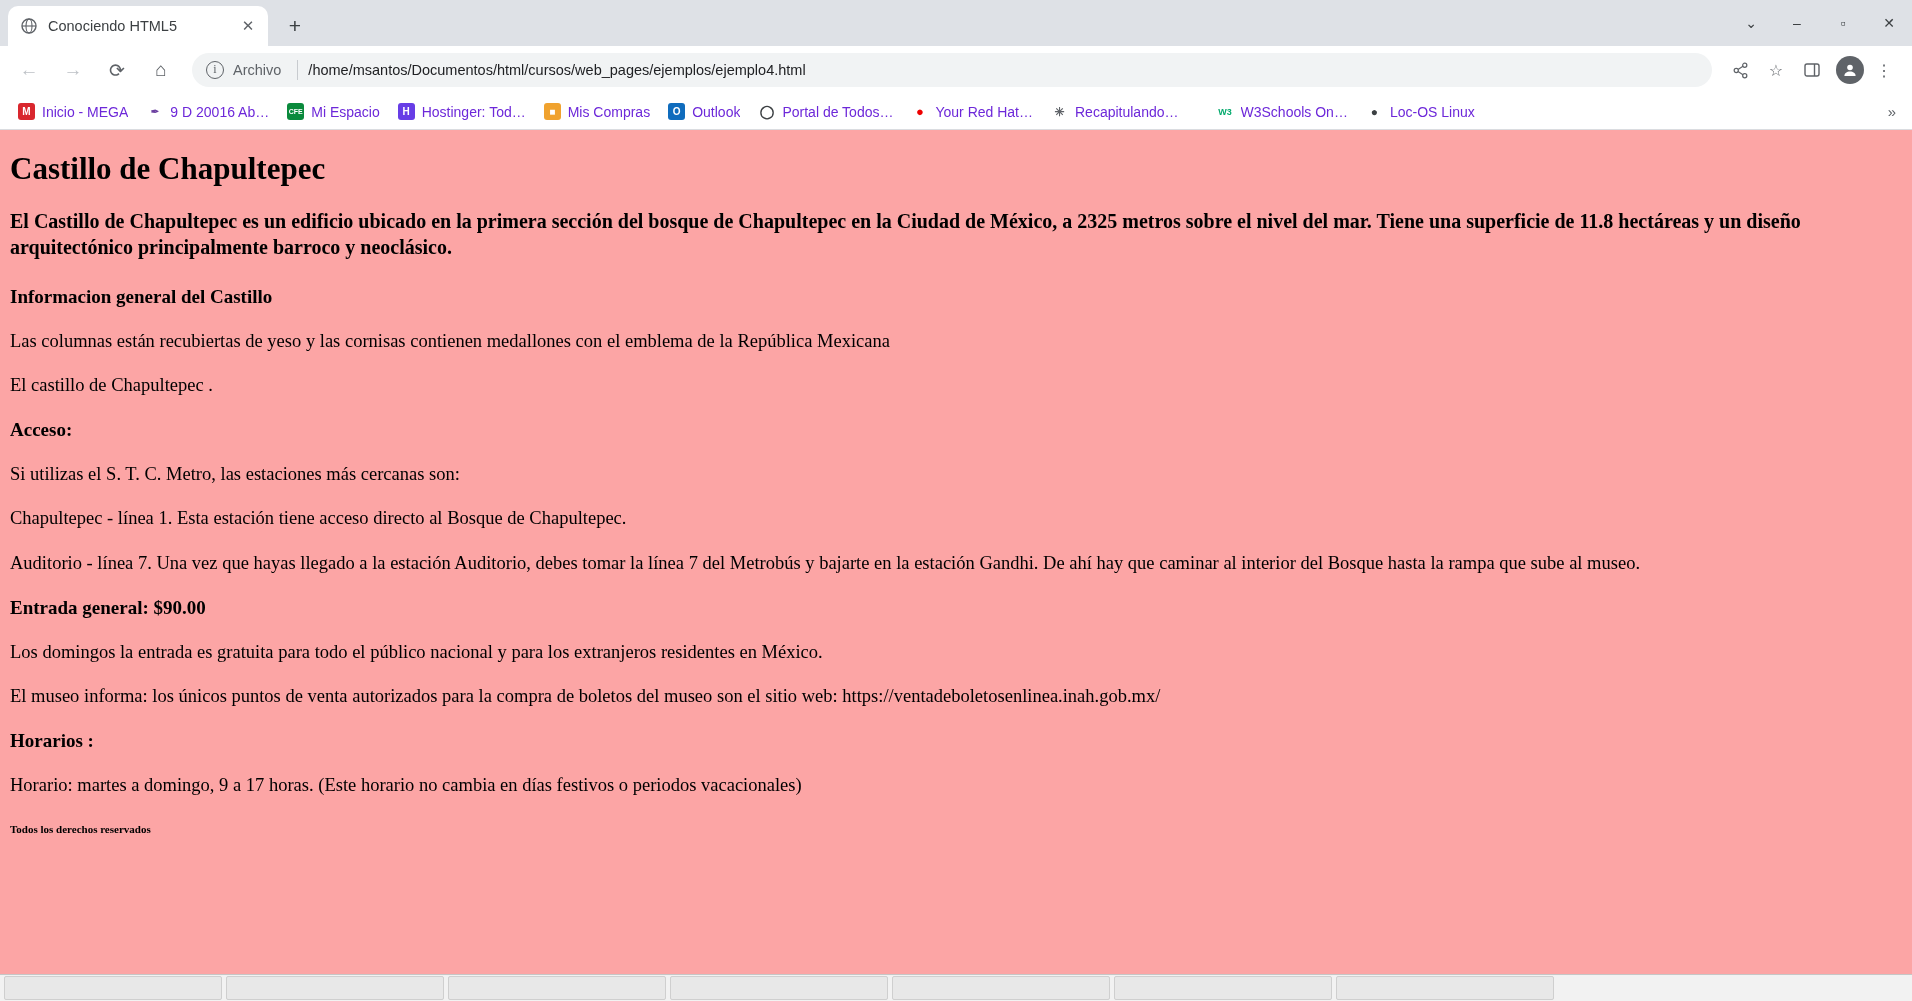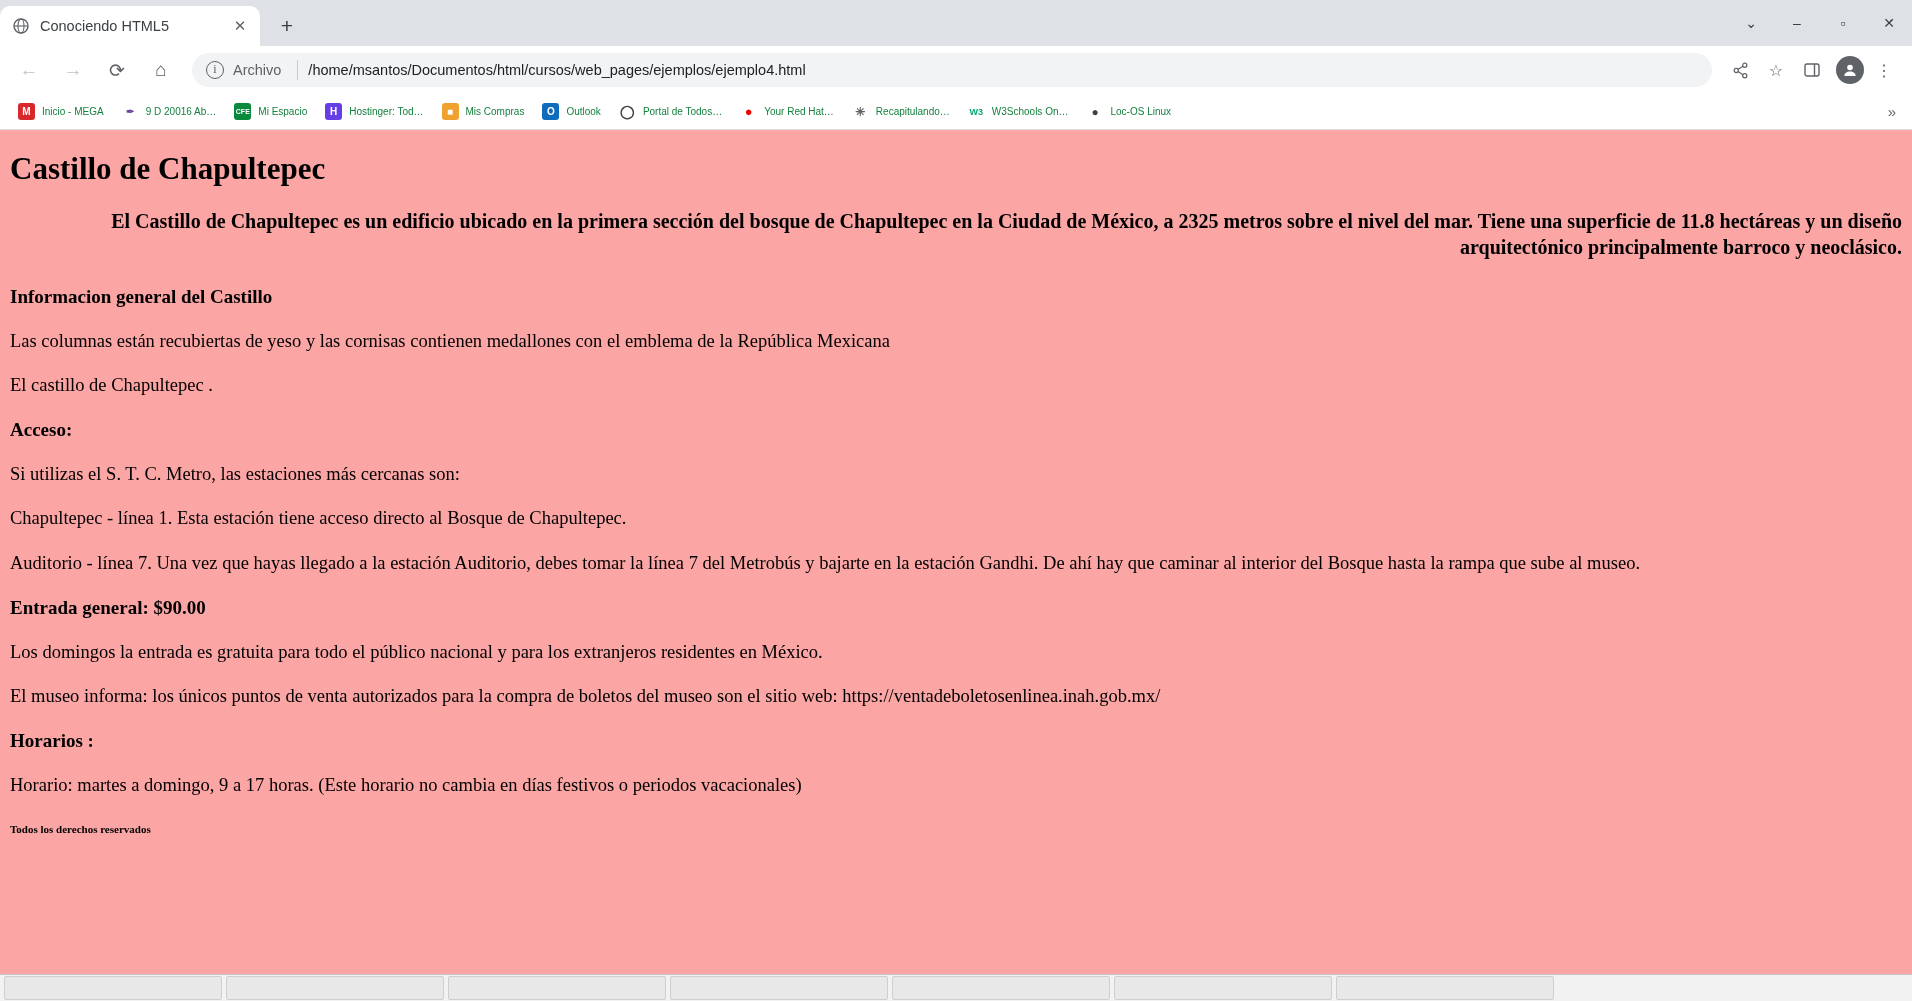--- a/index.html
+++ b/index.html
@@ -27,21 +27,21 @@
   
   .tabstrip {
     height: 46px;
     background: #dee1e6;
     display: flex;
     align-items: flex-end;
     padding: 0;
     position: relative;
   }
   .tab {
-    margin-left: 0;
+    margin-left: 8px;
     margin-bottom: 0;
     height: 40px;
     min-width: 260px;
     max-width: 300px;
     background: #ffffff;
     border-radius: 10px 10px 0 0;
     display: flex;
     align-items: center;
     padding: 0 10px 0 12px;
     box-sizing: border-box;
@@ -227,22 +227,22 @@
     border-radius: 3px;
     display: flex;
     align-items: center;
     justify-content: center;
     font-size: 10px;
     color: #ffffff;
     font-weight: bold;
     overflow: hidden;
   }
   .bm-label {
-    font-size: 10px;
-    color: #15803d;
+    font-size: 14px;
+    color: #6d28d9;
     white-space: nowrap;
     overflow: hidden;
     text-overflow: ellipsis;
   }
   .bm-overflow {
     margin-left: auto;
     color: #5f6368;
     font-size: 15px;
     padding: 4px 8px;
     flex: 0 0 auto;
@@ -263,21 +263,20 @@
     font-size: 31px;
     margin: 21px 0 21px 0;
     font-weight: bold;
     font-family: "Liberation Serif", serif;
   }
   .page .lead {
     font-size: 20px;
     font-weight: bold;
     line-height: 1.3;
     margin: 0 0 26px 0;
-    text-align: right;
   }
   .page h4 {
     font-size: 19px;
     font-weight: bold;
     margin: 22px 0 22px 0;
   }
   .page p {
     font-size: 18.5px;
     margin: 0 0 21px 0;
     line-height: 1.25;
@@ -406,21 +405,21 @@
     </div>
     <div class="bm">
       <span class="bm-ico" style="background:#ffffff;color:#ee0000;font-size:13px;">●</span>
       <span class="bm-label">Your Red Hat…</span>
     </div>
     <div class="bm">
       <span class="bm-ico" style="background:#ffffff;color:#5f6368;font-size:12px;">✳</span>
       <span class="bm-label">Recapitulando…</span>
     </div>
     <div class="bm">
-      <span class="bm-ico" style="background:#ffffff;color:#04aa6d;font-size:9px;">W3</span>
+      <span class="bm-ico" style="background:#ffffff;color:#04aa6d;font-size:9px;margin-left:20px;">W3</span>
       <span class="bm-label">W3Schools On…</span>
     </div>
     <div class="bm">
       <span class="bm-ico" style="background:#ffffff;color:#3c4043;font-size:12px;">●</span>
       <span class="bm-label">Loc-OS Linux</span>
     </div>
     <div class="bm-overflow">»</div>
   </div>
 
   <div class="page">

